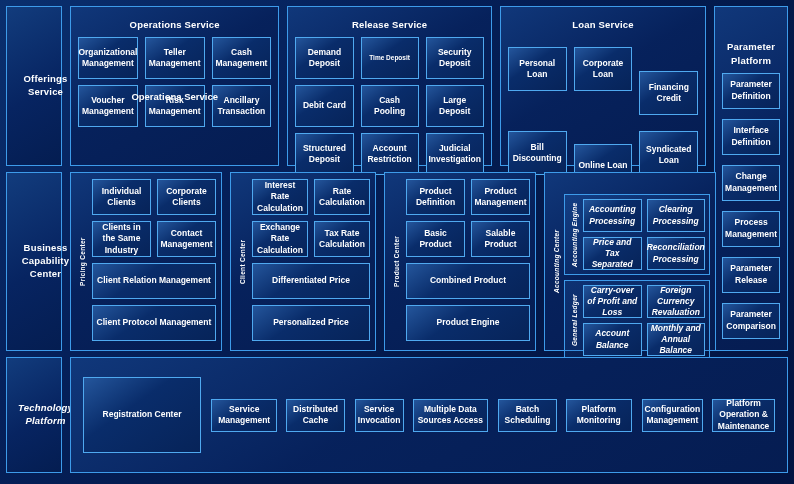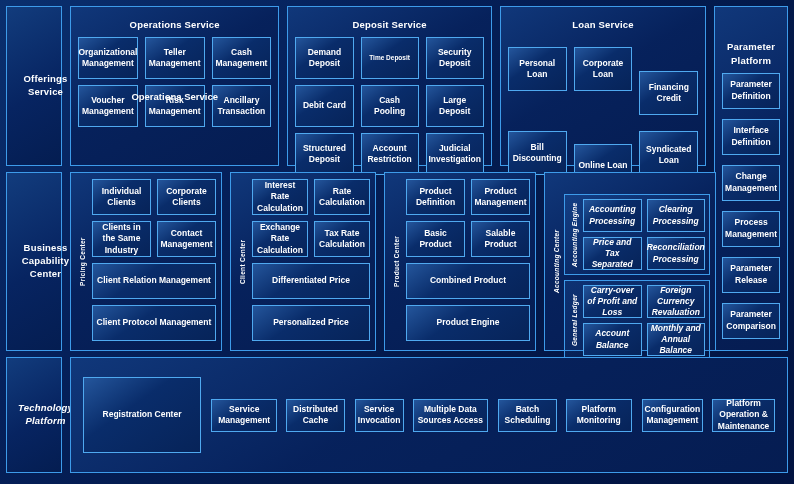--- a/index.html
+++ b/index.html
@@ -185,21 +185,21 @@
         <div class="tile">Teller Management</div>
         <div class="tile">Cash Management</div>
         <div class="tile">Voucher Management</div>
         <div class="tile">Risk Management</div>
         <div class="tile">Ancillary Transaction</div>
       </div>
       <div id="ops-stray">Operations Service</div>
     </div>
 
     <div class="group-box" id="grp-dep">
-      <div class="group-title" style="margin-top:12px;">Deposit Service</div>
+      <div class="group-title" style="margin-top:12px;">Release Service</div>
       <div class="grid3" style="top:30px;">
         <div class="tile">Demand Deposit</div>
         <div class="tile small">Time Deposit</div>
         <div class="tile">Security Deposit</div>
         <div class="tile">Debit Card</div>
         <div class="tile">Cash Pooling</div>
         <div class="tile">Large Deposit</div>
         <div class="tile">Structured Deposit</div>
         <div class="tile">Account Restriction</div>
         <div class="tile">Judicial Investigation</div>

